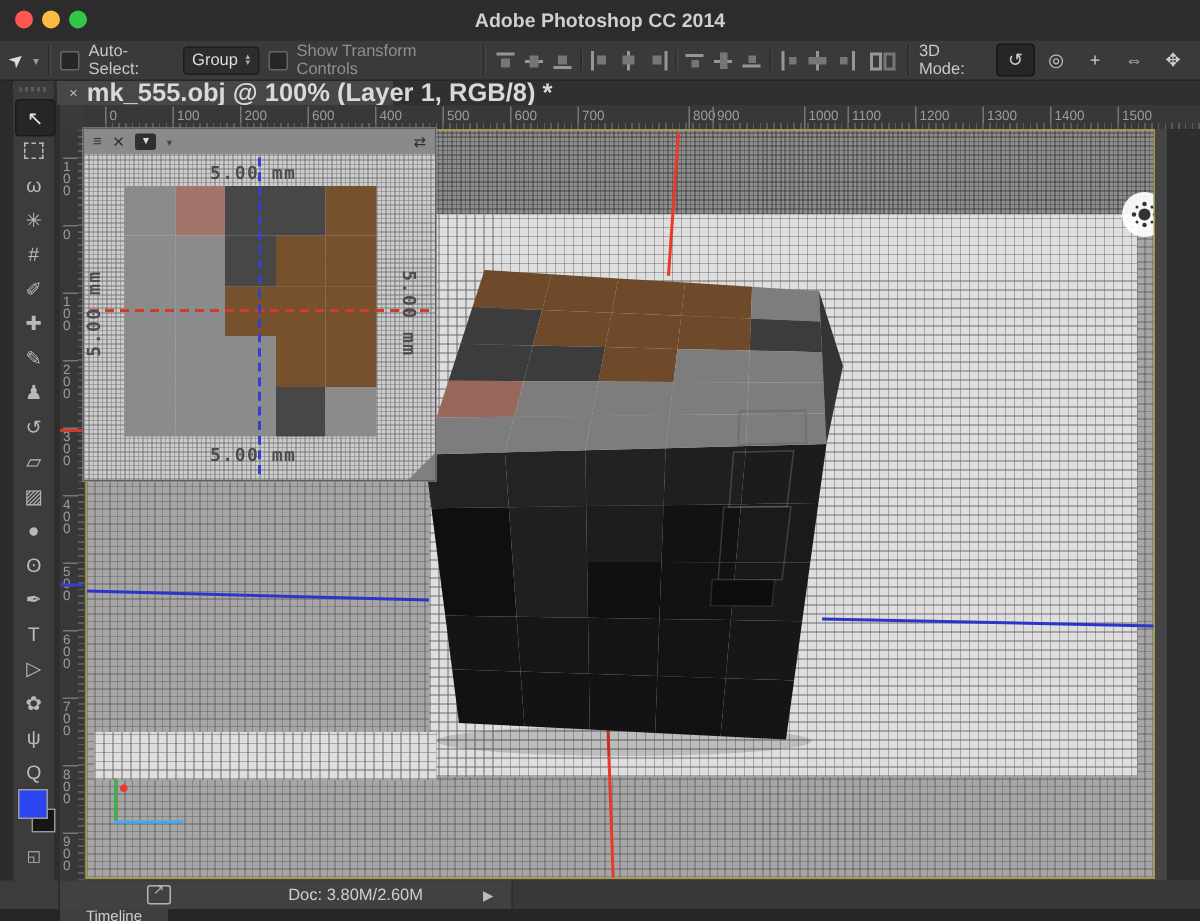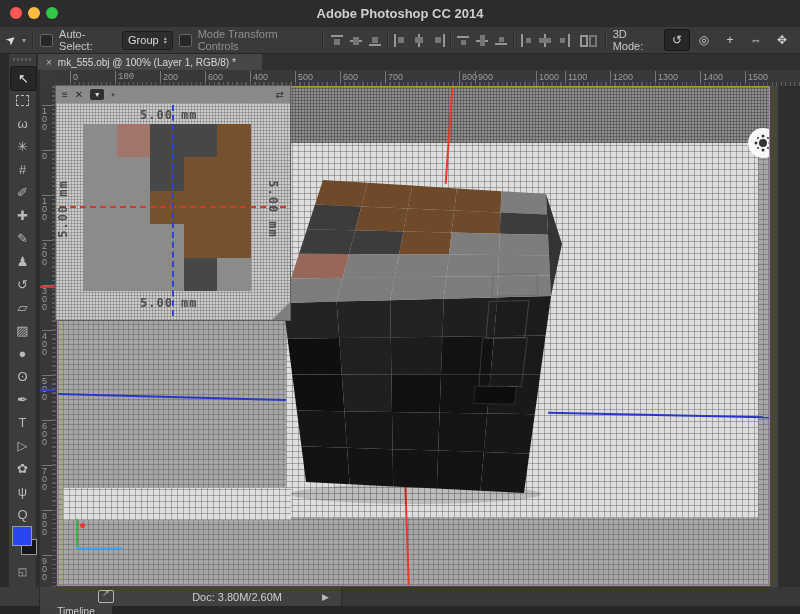--- a/index.html
+++ b/index.html
@@ -39,21 +39,21 @@
   .wideico::before,.wideico::after{content:"";position:absolute;border:2px solid #b5b5b5;width:4px;height:8px;top:1px;}
   .wideico::before{left:2px;} .wideico::after{right:2px;border-color:#8b8b8b;}
   .modebtn{width:24px;height:20px;display:flex;align-items:center;justify-content:center;border-radius:3px;
       color:#cfcfcf;font-size:12px;flex:0 0 auto;}
   .modebtn.sel{background:#262626;border:1px solid #161616;}
   
   .tabbar{position:absolute;left:0;top:54px;width:800px;height:16px;background:#303030;}
   .collapse-strip{position:absolute;left:0;top:54px;width:9px;height:16px;color:#9a9a9a;font-size:7px;padding-left:1px;}
   .doc-tab{position:absolute;left:38px;top:54px;width:224px;height:16px;background:#474747;display:flex;align-items:center;
       gap:6px;padding:0 8px;box-sizing:border-box;}
-  .doc-tab .x{color:#bbb;font-size:10px;} .doc-tab .t{color:#d9d9d9;font-size:10px;font-weight:normal;white-space:nowrap;}
+  .doc-tab .x{color:#bbb;font-size:10px;} .doc-tab .t{color:#d9d9d9;font-size:17px;font-weight:bold;white-space:nowrap;}
   .ruler-h{position:absolute;left:56px;top:70px;width:744px;height:16px;background:#383838;border-bottom:1px solid #2a2a2a;overflow:hidden;}
   .ruler-h::after{content:"";position:absolute;left:14px;right:0;bottom:0;height:4px;
       background:repeating-linear-gradient(90deg,#5c5c5c 0 1px,transparent 1px 4.5px);}
   .rh-label{position:absolute;top:1px;font-size:9px;color:#9d9d9d;border-left:1px solid #777;padding-left:2px;height:15px;line-height:12px;}
   .ruler-v{position:absolute;left:40px;top:86px;width:16px;height:501px;background:#383838;border-right:1px solid #2a2a2a;overflow:hidden;}
   .ruler-v::after{content:"";position:absolute;top:0;bottom:0;right:0;width:4px;
       background:repeating-linear-gradient(0deg,#5c5c5c 0 1px,transparent 1px 4.5px);}
   .rv-label{position:absolute;left:2px;font-size:9px;line-height:8px;color:#9d9d9d;border-top:1px solid #777;padding-top:1px;white-space:pre-line;width:10px;}
   .ruler-corner{position:absolute;left:40px;top:70px;width:16px;height:16px;background:#3a3a3a;}
   .rmark{position:absolute;left:40px;width:15px;height:2px;}
@@ -140,21 +140,21 @@
     <span class="chk"></span>
     <span>Auto-Select:</span>
     <span class="dd">
       <span>Group</span>
       <span class="updown">
           <span>▴</span>
           <span>▾</span>
         </span>
     </span>
     <span class="chk"></span>
-    <span class="dim">Mode Transform Controls</span>
+    <span class="dim">Show Transform Controls</span>
     <span class="vsep"></span>
     <span id="align-icons" style="display:flex;gap:4px;align-items:center;">
         <span class="alico al-t"></span>
         <span class="alico al-cm"></span>
         <span class="alico al-b"></span>
         <span class="vsep" style="height: 14px;"></span>
         <span class="alico al-l"></span>
         <span class="alico al-cv"></span>
         <span class="alico al-r"></span>
         <span class="vsep" style="height: 14px;"></span>
@@ -181,21 +181,21 @@
   <div class="tabbar"></div>
   <div class="collapse-strip">▶▶</div>
   <div class="doc-tab">
     <span class="x">×</span>
     <span class="t">mk_555.obj @ 100% (Layer 1, RGB/8) *</span>
   </div>
 
   <div class="ruler-corner"></div>
   <div class="ruler-h" id="ruler-h">
       <div class="rh-label" style="left: 14px;">0</div>
-      <div class="rh-label" style="left: 59px; font-family: Liberation Mono, monospace;">100</div>
+      <div class="rh-label" style="left: 59px;">100</div>
       <div class="rh-label" style="left: 104px;">200</div>
       <div class="rh-label" style="left: 149px;">600</div>
       <div class="rh-label" style="left: 194px;">400</div>
       <div class="rh-label" style="left: 239px;">500</div>
       <div class="rh-label" style="left: 284px;">600</div>
       <div class="rh-label" style="left: 329px;">700</div>
       <div class="rh-label" style="left: 374px; margin-left: 29px;">800</div>
       <div class="rh-label" style="left: 419px;">900</div>
       <div class="rh-label" style="left: 464px; margin-left: 16px;">1000</div>
       <div class="rh-label" style="left: 509px;">1100</div>

